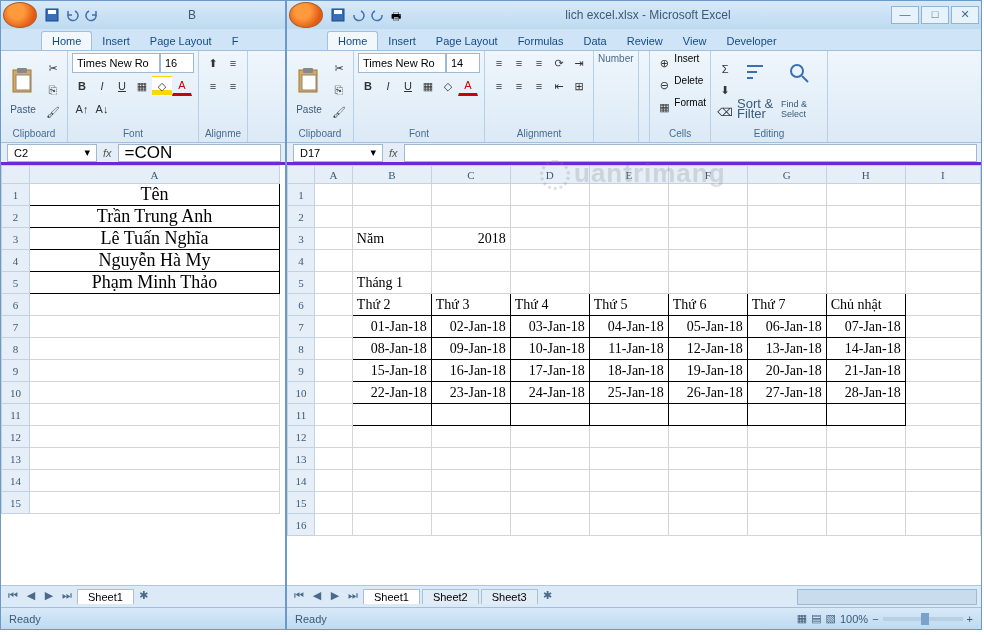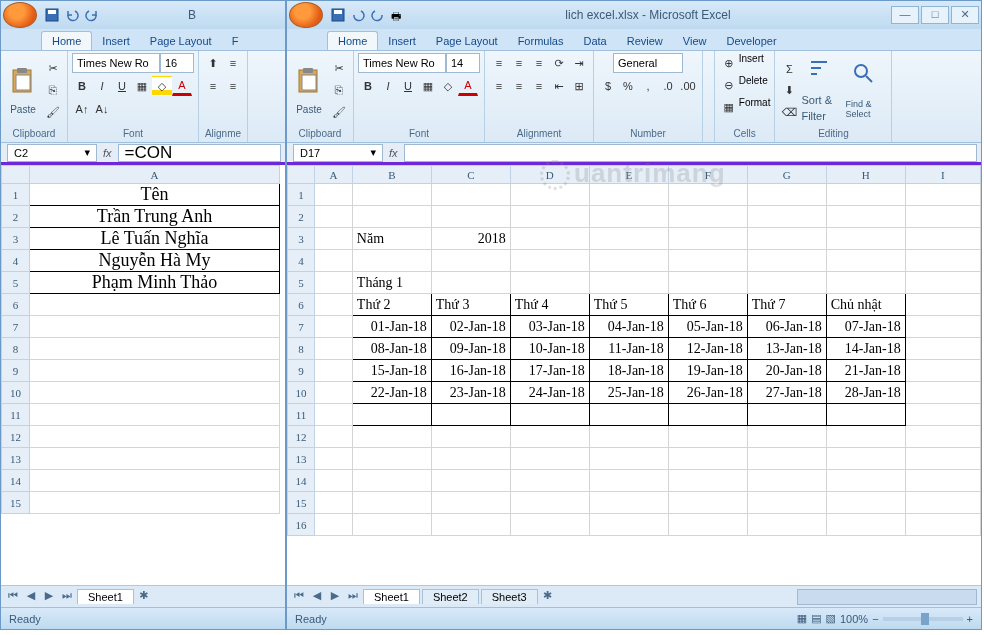--- a/index.html
+++ b/index.html
@@ -335,30 +335,20 @@
           <span class="mini">≡</span>
           <span class="mini">≡</span>
           <span class="mini">≡</span>
           <span class="mini">⇤</span>
           <span class="mini">⊞</span>
         </div>
       </div>
       <div class="group-label">Alignment</div>
     </div>
     <div class="group">
-      <div class="group-body" style="flex-direction:column;gap:3px">
-        <input class="fontbox" style="width: 70px;" value="General">
-        <div class="mini-row">
-          <span class="mini">$</span>
-          <span class="mini">%</span>
-          <span class="mini">,</span>
-          <span class="mini">.0</span>
-          <span class="mini">.00</span>
-        </div>
-      </div>
       <div class="group-label">Number</div>
     </div>
     <div class="group">
       <div class="group-label">&nbsp;</div>
     </div>
     <div class="group">
       <div class="group-body" style="flex-direction:column;gap:2px;align-items:start">
         <div class="mini-row">
             <span class="mini">⊕</span>
             <span style="font-size:10px">Insert</span>
@@ -380,21 +370,21 @@
           <span class="mini">Σ</span>
           <span class="mini">⬇</span>
           <span class="mini">⌫</span>
         </div>
         <div class="bigbtn" style="width:42px">
           <div class="ic">
               <svg width="22" height="22">
                 <path d="M3 4 h16 M3 10 h10 M3 16 h6" stroke="#3a6fb5" stroke-width="2"></path>
               </svg>
             </div>
-          <span style="font-size:11px;line-height:16px">Sort &amp; Filter</span>
+          <span style="font-size:13px;line-height:10px">Sort &amp; Filter</span>
         </div>
         <div class="bigbtn" style="width:42px">
           <div class="ic">
               <svg width="22" height="22">
                 <circle cx="9" cy="9" r="6" fill="none" stroke="#3a6fb5" stroke-width="2"></circle>
                 <line x1="14" y1="14" x2="20" y2="20" stroke="#3a6fb5" stroke-width="2"></line>
               </svg>
             </div>
           <span style="font-size:9px;line-height:10px">Find &amp; Select</span>
         </div>

